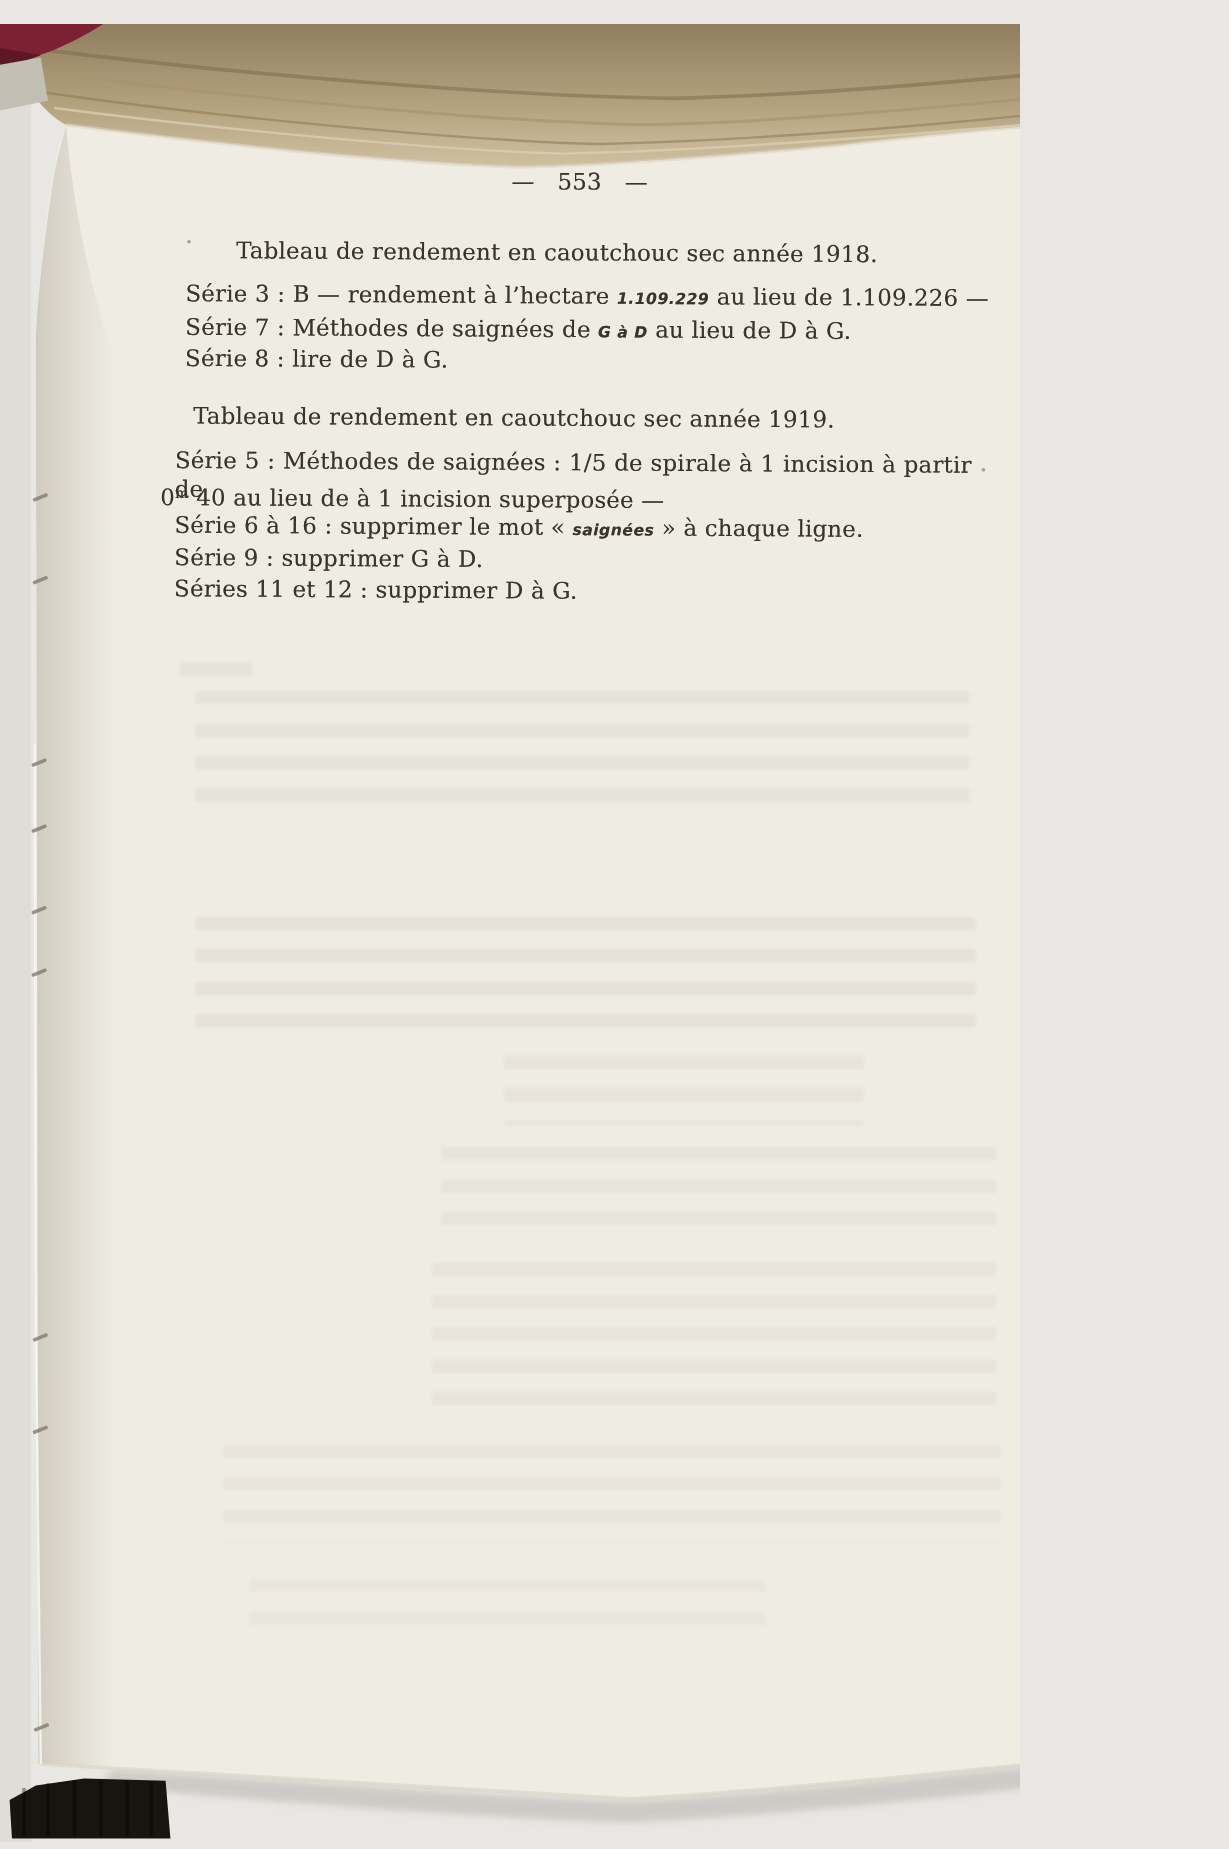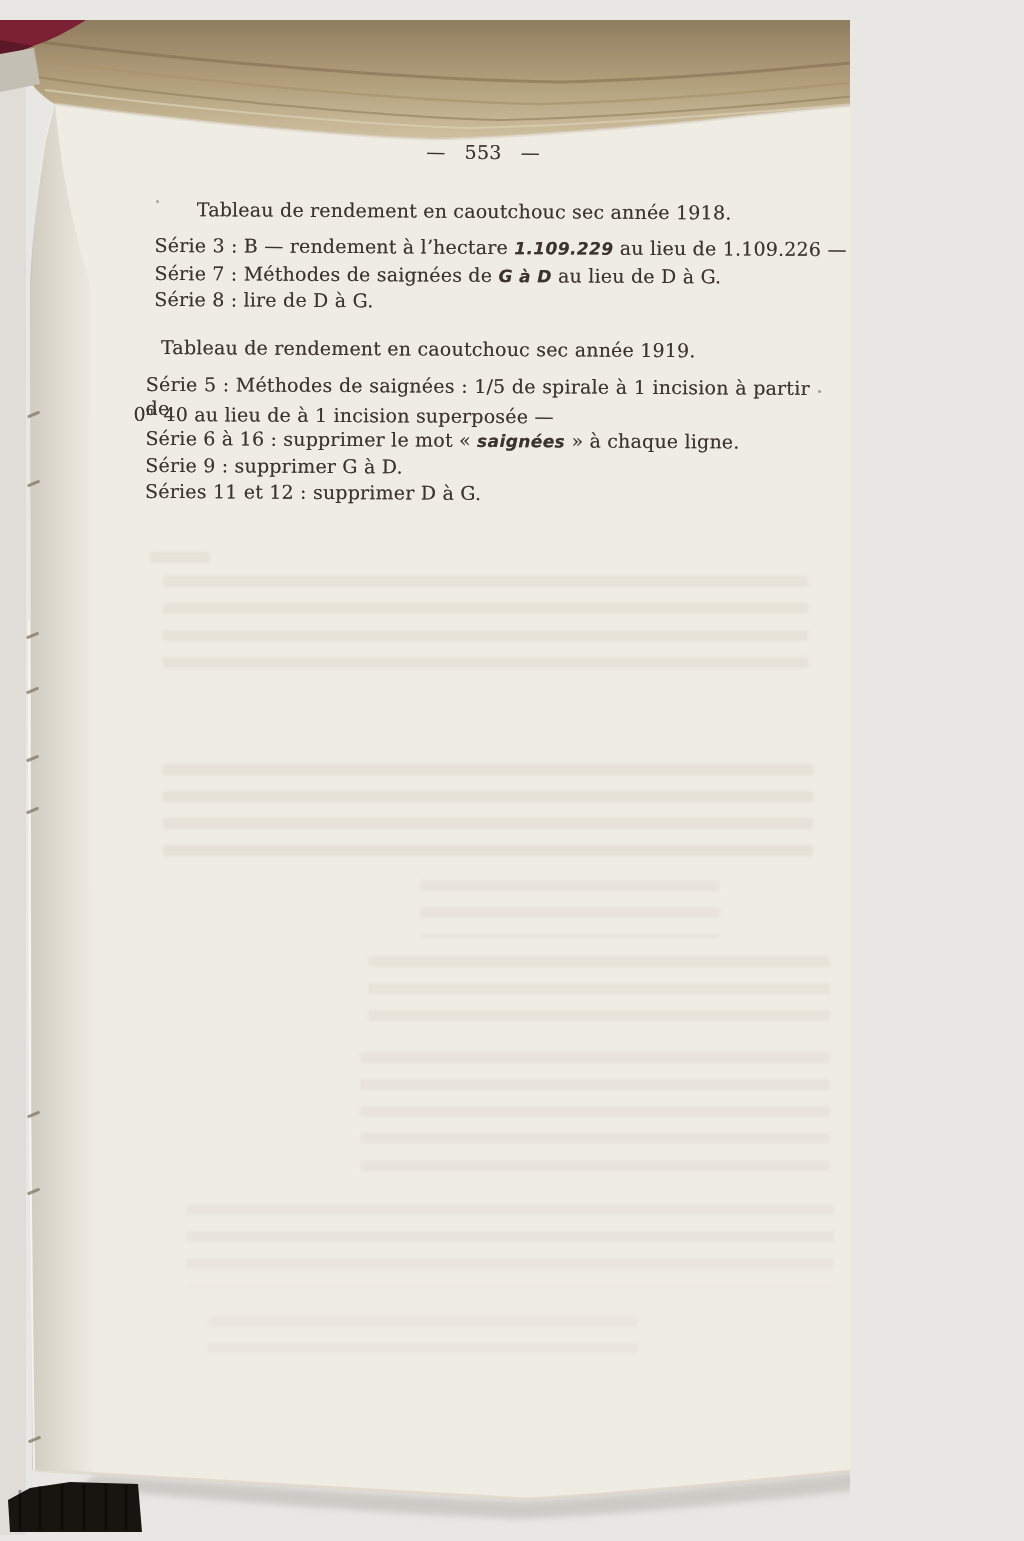--- a/index.html
+++ b/index.html
@@ -29,21 +29,21 @@
     position:absolute;left:0;top:0;width:1024px;height:1500px;z-index:3;
     transform:rotate(0.35deg);transform-origin:0 0;
     color:#3a342d;font-size:19px;line-height:24px;letter-spacing:.2px;
     text-shadow:0 0 .5px rgba(58,52,45,.55);
   }
   .line{position:absolute;white-space:nowrap;}
   .pageno{word-spacing:13px;}
   .just{white-space:normal;text-align:justify;text-align-last:justify;}
   .corr{
     font-family:"DejaVu Sans",sans-serif;font-weight:700;font-style:italic;
-    letter-spacing:.4px;font-size:17px;
+    letter-spacing:.4px;font-size:13px;
   }
   sup{font-size:12px;vertical-align:6px;letter-spacing:0;}
   
   #footer{
     position:absolute;left:0;top:1510px;width:1024px;height:31px;z-index:4;
     background:#fcfcfc;display:flex;align-items:center;justify-content:flex-end;
     font-family:"Liberation Sans",sans-serif;font-size:19px;color:#8f8f8f;
   }
   #footer span{margin-right:12px;}
 </style>

